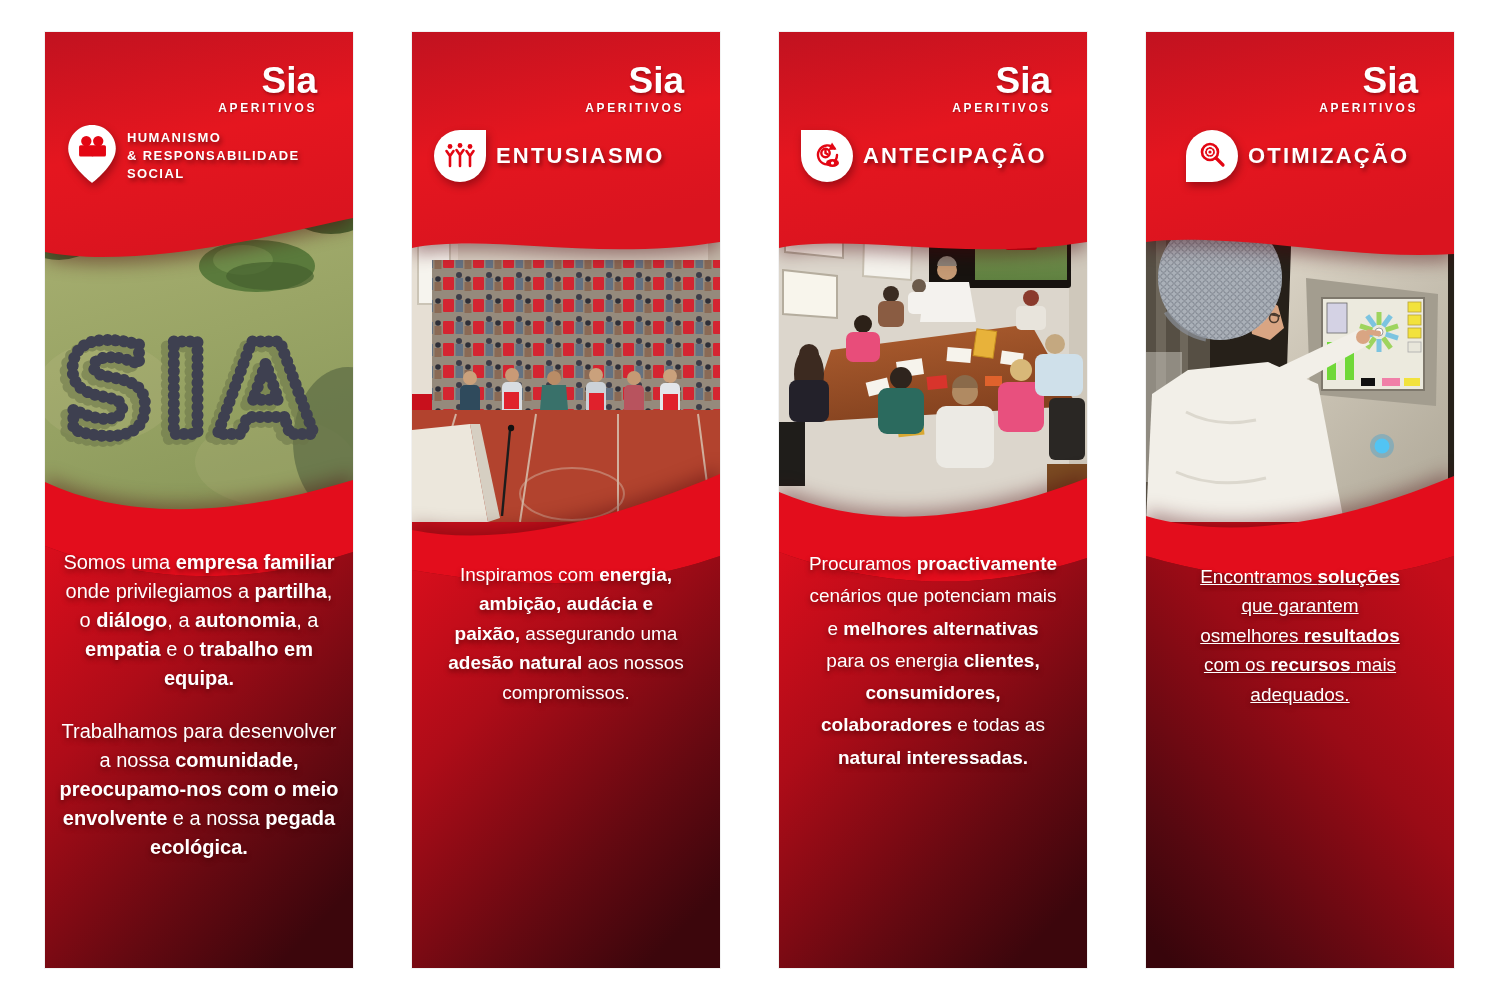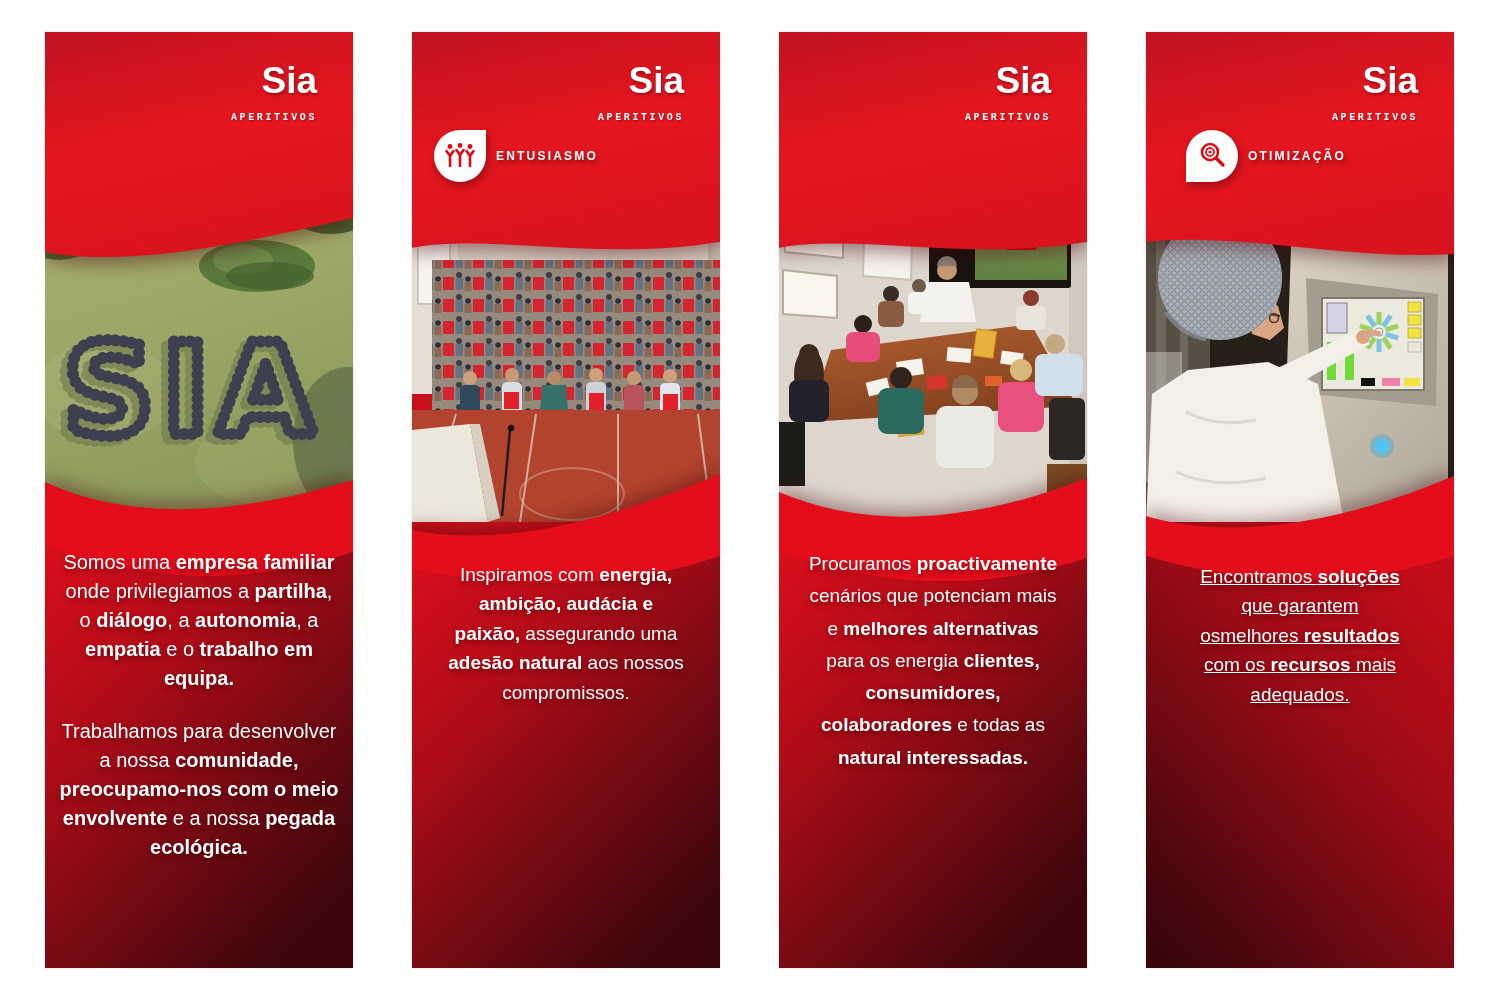--- a/index.html
+++ b/index.html
@@ -15,32 +15,32 @@
 
   .photo{position:absolute;left:0;top:150px;width:308px;height:340px;z-index:1;}
   .band-top{position:absolute;left:0;top:0;width:308px;height:240px;z-index:2;
     filter:drop-shadow(0 7px 9px rgba(70,0,6,.45));}
   .band-bottom{position:absolute;left:0;top:428px;width:308px;height:508px;z-index:2;
     filter:drop-shadow(0 -6px 9px rgba(70,0,6,.4));}
 
   .logo{position:absolute;top:30px;right:36px;z-index:5;text-align:right;color:#fff;line-height:1;}
   .logo .word{font-size:37px;font-weight:700;letter-spacing:0px;
     text-shadow:1px 2px 3px rgba(80,0,6,.45);}
-  .logo .sub{font-size:10px;font-weight:700;letter-spacing:2.6px;margin-top:14px;
-    text-shadow:1px 1px 2px rgba(80,0,6,.45);font-family:Liberation Mono, monospace;}
+  .logo .sub{font-size:12px;font-weight:700;letter-spacing:2.6px;margin-top:3px;
+    text-shadow:1px 1px 2px rgba(80,0,6,.45);}
 
   .badge{position:absolute;left:22px;top:92px;right:10px;z-index:5;display:flex;align-items:center;gap:10px;}
   .badge .ic{flex:0 0 auto;filter:drop-shadow(2px 4px 4px rgba(70,0,6,.45));}
   .drop{width:52px;height:52px;background:#fff;display:flex;align-items:center;justify-content:center;}
   .drop.tr{border-radius:50% 0 50% 50%;}
   .drop.tl{border-radius:0 50% 50% 50%;}
   .drop.bl{border-radius:50% 50% 50% 0;}
   .vtitle{color:#fff;font-weight:700;text-shadow:2px 3px 4px rgba(70,0,6,.6);}
   .vtitle.small{font-size:13px;letter-spacing:1.4px;line-height:1.4;}
-  .vtitle.big{font-size:12px;letter-spacing:2.2px;}
+  .vtitle.big{font-size:22px;letter-spacing:2.2px;}
 
   .copy{position:absolute;left:0;right:0;top:502px;bottom:8px;z-index:5;
     display:flex;flex-direction:column;align-items:center;gap:24px;
     text-align:center;color:#fff;padding:14px 14px 0 14px;box-sizing:border-box;}
   .copy p{margin:0;font-size:19px;line-height:1.5;font-weight:400;
     text-shadow:0 3px 5px rgba(60,0,4,.55);}
   .copy .bold{font-weight:700;}
   .b1 .copy p{max-width:280px;line-height:1.45;font-size:20px;}
   .b2 .copy{top:514px;} .b2 .copy p{max-width:240px;line-height:1.55;}
   .b3 .copy p{max-width:250px;line-height:1.7;}
@@ -99,20 +99,38 @@
       </defs>
     <path d="M0,22 C70,55 170,62 308,20 L308,92 C200,128 95,122 0,86 Z" fill="#e30d1c"></path>
     <path d="M0,86 C95,122 200,128 308,92 L308,508 L0,508 Z" fill="url(#g1bot)"></path>
   </svg>
 
   <div class="logo">
     <div class="word">Sia</div>
     <div class="sub">APERITIVOS</div>
   </div>
 
+  <div class="badge">
+    <span class="ic">
+      <svg width="50" height="60" viewBox="0 0 48 58">
+        <path d="M24,1 C36.7,1 47,11.3 47,24 C47,40 24,57 24,57 C24,57 1,40 1,24 C1,11.3 11.3,1 24,1 Z" fill="#fff"></path>
+        <g fill="#e30613">
+          <circle cx="18.5" cy="16.5" r="5"></circle>
+            <rect x="11.5" y="20.5" width="14" height="11" rx="1.5"></rect>
+          <circle cx="30" cy="16.5" r="5"></circle>
+            <rect x="23.5" y="20.5" width="14" height="11" rx="1.5"></rect>
+        </g>
+      </svg>
+    </span>
+    <span class="vtitle small">
+      <span>HUMANISMO</span><br>
+      <span>&amp; RESPONSABILIDADE</span><br>
+      <span>SOCIAL</span>
+    </span>
+  </div>
 
   <div class="copy">
     <p><span>Somos uma </span><span class="bold">empresa familiar</span><span> onde privilegiamos a </span><span class="bold">partilha</span><span>, o </span><span class="bold">diálogo</span><span>, a </span><span class="bold">autonomia</span><span>, a </span><span class="bold">empatia</span><span> e o </span><span class="bold">trabalho em equipa.</span></p>
     <p><span>Trabalhamos para desenvolver a nossa </span><span class="bold">comunidade, preocupamo-nos com o meio envolvente</span><span> e a nossa </span><span class="bold">pegada ecológica.</span></p>
   </div>
 </section>
 
 <section class="banner b2">
   <svg class="photo" viewBox="0 0 308 340" preserveAspectRatio="none">
     <defs>
@@ -321,20 +339,39 @@
       </defs>
     <path d="M0,32 C80,66 180,68 308,18 L308,98 C200,134 95,126 0,92 Z" fill="#e30d1c"></path>
     <path d="M0,92 C95,126 200,134 308,98 L308,508 L0,508 Z" fill="url(#g3bot)"></path>
   </svg>
 
   <div class="logo">
     <div class="word">Sia</div>
     <div class="sub">APERITIVOS</div>
   </div>
 
+  <div class="badge" style="top:98px;">
+    <span class="ic">
+      <span class="drop tl">
+        <svg width="32" height="32" viewBox="0 0 32 32">
+          <g stroke="#e30613" stroke-width="2.4" fill="none" stroke-linecap="round">
+            <path d="M23.5,8.5 A9.5,9.5 0 1 0 26,15"></path>
+            <circle cx="14.5" cy="13" r="4.2"></circle>
+            <path d="M14.5,10.5 V13 L16.5,14.2"></path>
+          </g>
+          <polygon points="21,2.5 25.5,9.5 17.5,10" fill="#e30613"></polygon>
+          <ellipse cx="21.5" cy="23" rx="6.5" ry="4" fill="#e30613"></ellipse>
+          <circle cx="21.5" cy="23" r="1.6" fill="#ffffff"></circle>
+        </svg>
+      </span>
+    </span>
+    <span class="vtitle big">
+      <span>ANTECIPAÇÃO</span>
+    </span>
+  </div>
 
   <div class="copy">
     <p><span>Procuramos </span><span class="bold">proactivamente</span><span> cenários que potenciam mais e </span><span class="bold">melhores alternativas</span><span> para os energia </span><span class="bold">clientes, consumidores, colaboradores</span><span> e todas as </span><span class="bold">natural interessadas.</span></p>
   </div>
 </section>
 
 <section class="banner b4">
   <svg class="photo" viewBox="0 0 308 340" preserveAspectRatio="none">
     <defs>
       <pattern id="net4" width="7" height="7" patternUnits="userSpaceOnUse">

